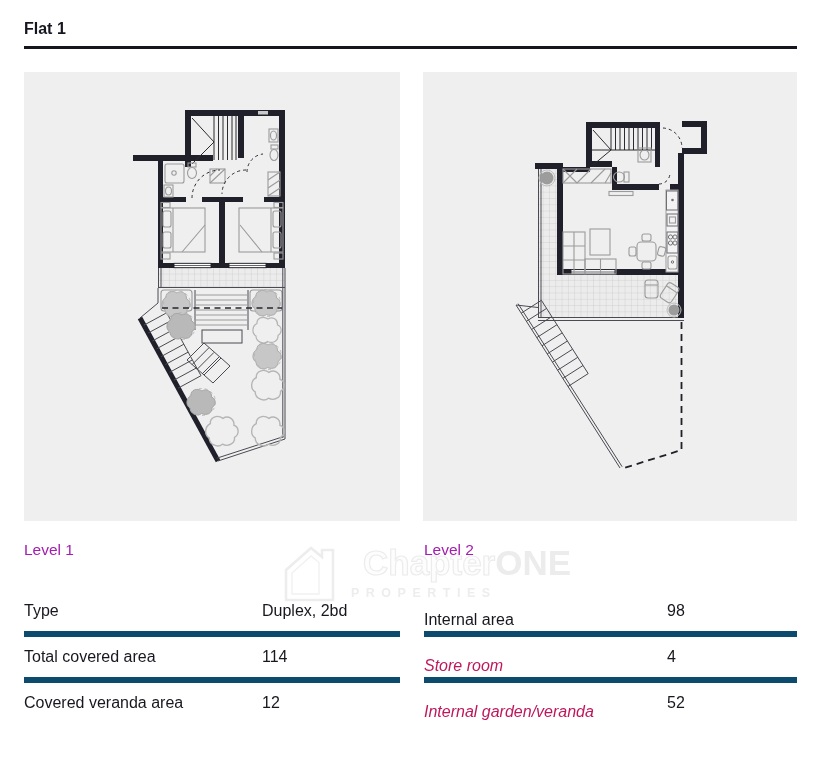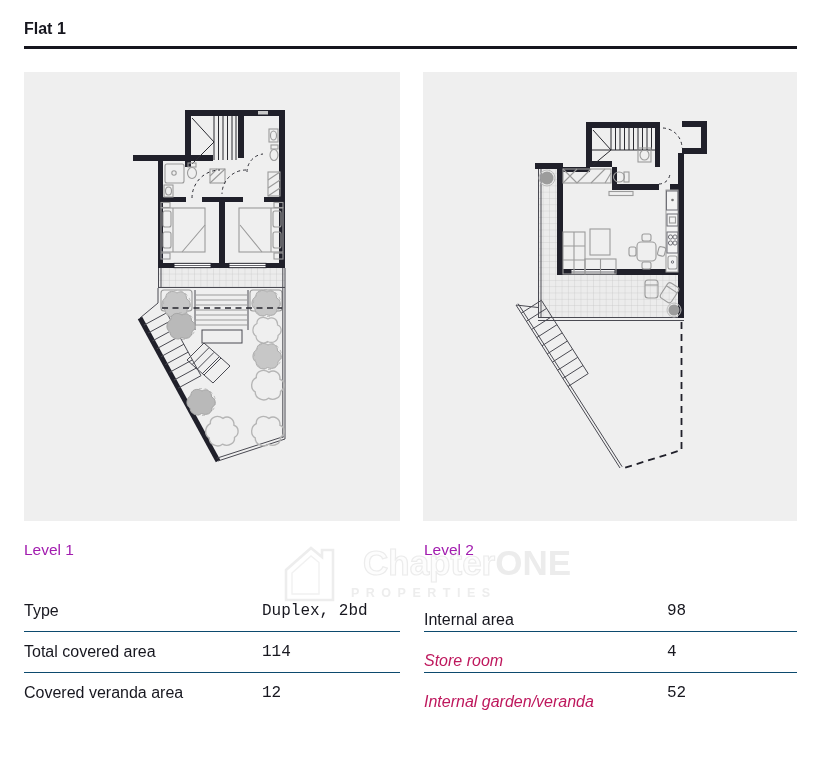--- a/index.html
+++ b/index.html
@@ -18,25 +18,25 @@
 
   
   .level-label{position:absolute;top:541px;font-size:15.5px;color:#a21caf;z-index:2;}
   .level-label.l1{left:24px;}
   .level-label.l2{left:424px;}
 
   
   .spec-table{position:absolute;top:591px;z-index:2;}
   .spec-table.t1{left:24px;width:376px;}
   .spec-table.t2{left:424px;width:373px;}
-  .spec-row{display:flex;align-items:center;height:40px;border-bottom:1px solid #0c4a6e;font-size:16px;color:#17171f;}
+  .spec-row{display:flex;align-items:center;height:40px;border-bottom:6px solid #0c4a6e;font-size:16px;color:#17171f;}
   .spec-row:last-child{border-bottom:none;}
   .t1 .spec-label{width:238px;}
   .t2 .spec-label{width:243px;margin-top:17px;}
-  .spec-value{flex:1;font-family:Liberation Mono, monospace;}
+  .spec-value{flex:1;}
   .spec-row.muted .spec-label{color:#be185d;font-style:italic;}
 
   
   .watermark{position:absolute;left:281px;top:543px;display:flex;align-items:flex-start;z-index:0;}
   .wm-text{margin-left:6px;}
   .wm-line1{font-size:35px;font-weight:700;line-height:40px;white-space:nowrap;}
   .wm-chapter{color:#fdfdfd;margin-left:12px;-webkit-text-stroke:1.2px #ececec;}
   .wm-one{color:#ececec;}
   .wm-line2{margin-top:3px;font-size:12.5px;font-weight:700;letter-spacing:6.5px;color:#ededed;white-space:nowrap;}
 

